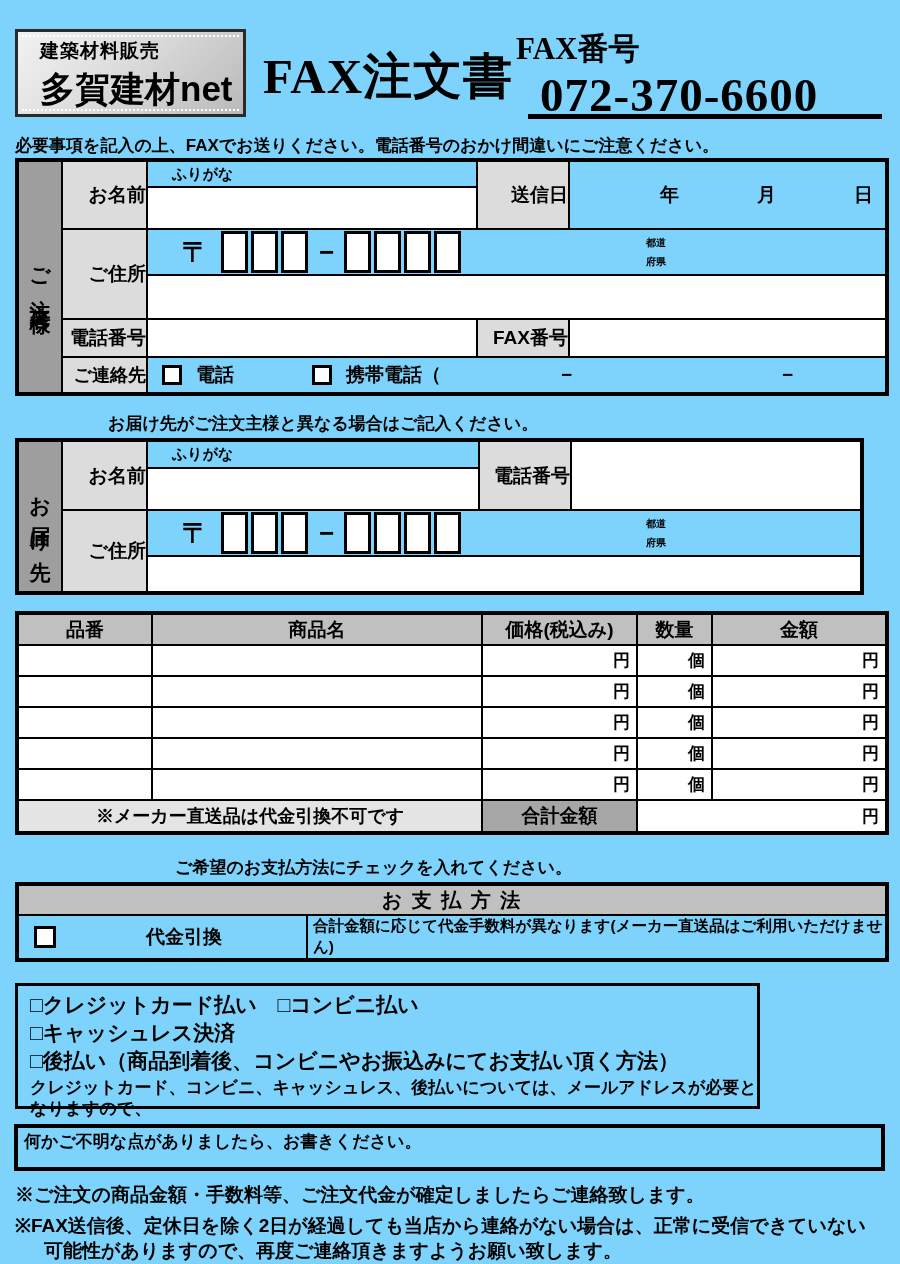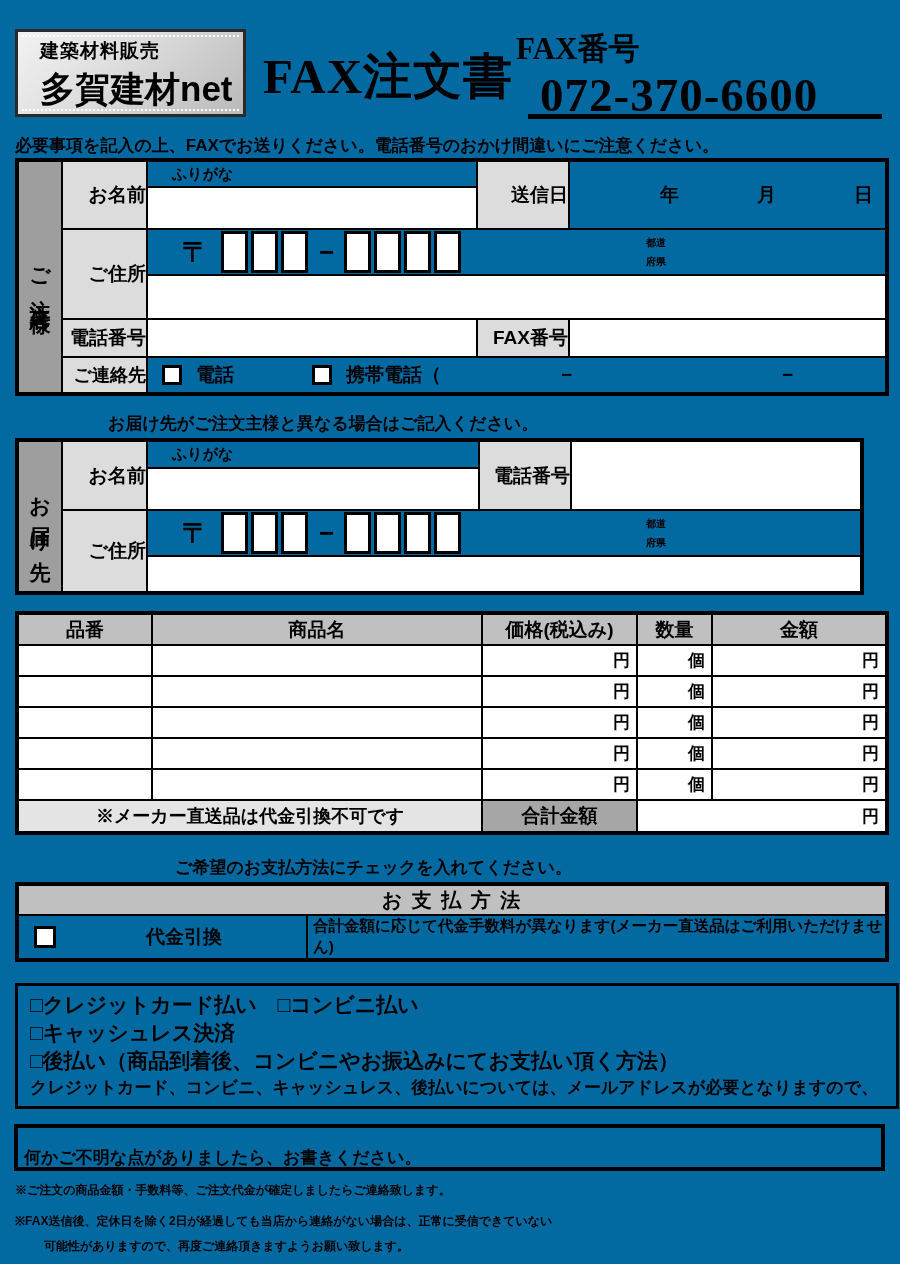--- a/index.html
+++ b/index.html
@@ -1,16 +1,16 @@
 <!DOCTYPE html>
 <html><head>
 <meta charset="utf-8">
 <style>
   html,body{margin:0;padding:0;background:#fff;}
-  #page{position:relative;width:900px;height:1264px;background:#0369a1;overflow:hidden;
+  #page{position:relative;width:900px;height:1264px;background:#7dd3fc;overflow:hidden;
         font-family:"Liberation Sans",sans-serif;color:#000;}
   .abs{position:absolute;}
   .b{font-weight:bold;}
   .serif{font-family:"Liberation Serif","DejaVu Serif",serif;}
 
   
   #logo{left:15px;top:29px;width:231px;height:88px;border:3px solid #2a2a2a;
         background:linear-gradient(135deg,#f2f2f2 0%,#dcdcdc 45%,#b9b9b9 100%);
         padding:6px 0 0 22px;box-sizing:border-box;}
   #logo .dots{position:absolute;left:4px;right:4px;top:3px;border-top:2px dotted #ffffff;}
@@ -59,31 +59,31 @@
   .unit{display:block;text-align:right;padding-right:6px;font-size:17px;font-weight:bold;}
   .note-cell{background:#e4e4e4;text-align:center;font-weight:bold;font-size:18px;}
   .total-lbl{background:#a6a6a6;text-align:center;font-weight:bold;font-size:19px;}
 
   
   #pay-head{background:#c0c0c0;text-align:center;font-weight:bold;font-size:20px;letter-spacing:2px;}
   .bankrow{display:flex;align-items:center;height:100%;font-size:19px;font-weight:bold;}
   .codnote{font-size:15.5px;font-weight:bold;padding-left:5px;}
 
   
-  #creditbox{left:15px;top:983px;width:884px;height:126px;border:3px solid #000;
+  #creditbox{left:15px;top:983px;width:745px;height:126px;border:3px solid #000;
              padding:6px 0 0 12px;box-sizing:border-box;}
   .credit-line{font-size:21px;font-weight:bold;line-height:26px;margin-bottom:2px;}
   .credit-line.serif{line-height:27px;}
   .credit-note{font-size:17px;font-weight:bold;line-height:21px;font-family:"Liberation Serif","DejaVu Serif",serif;}
 
   
   #commentbox{left:14px;top:1124px;width:871px;height:47px;border:4px solid #000;
-              box-sizing:border-box;padding:18px 0 0 6px;font-size:17px;
+              box-sizing:border-box;padding:2px 0 0 6px;font-size:17px;
               font-family:"Liberation Serif","DejaVu Serif",serif;font-weight:bold;}
-  .footnote{font-size:12px;font-weight:bold;}
+  .footnote{font-size:19px;font-weight:bold;}
 </style>
 </head>
 <body>
 
 <div id="page">
 
   <div id="logo" class="abs">
     <div class="dots"></div>
     <div id="logo-l1">建築材料販売</div>
     <div id="logo-l2">多賀建材net</div>

